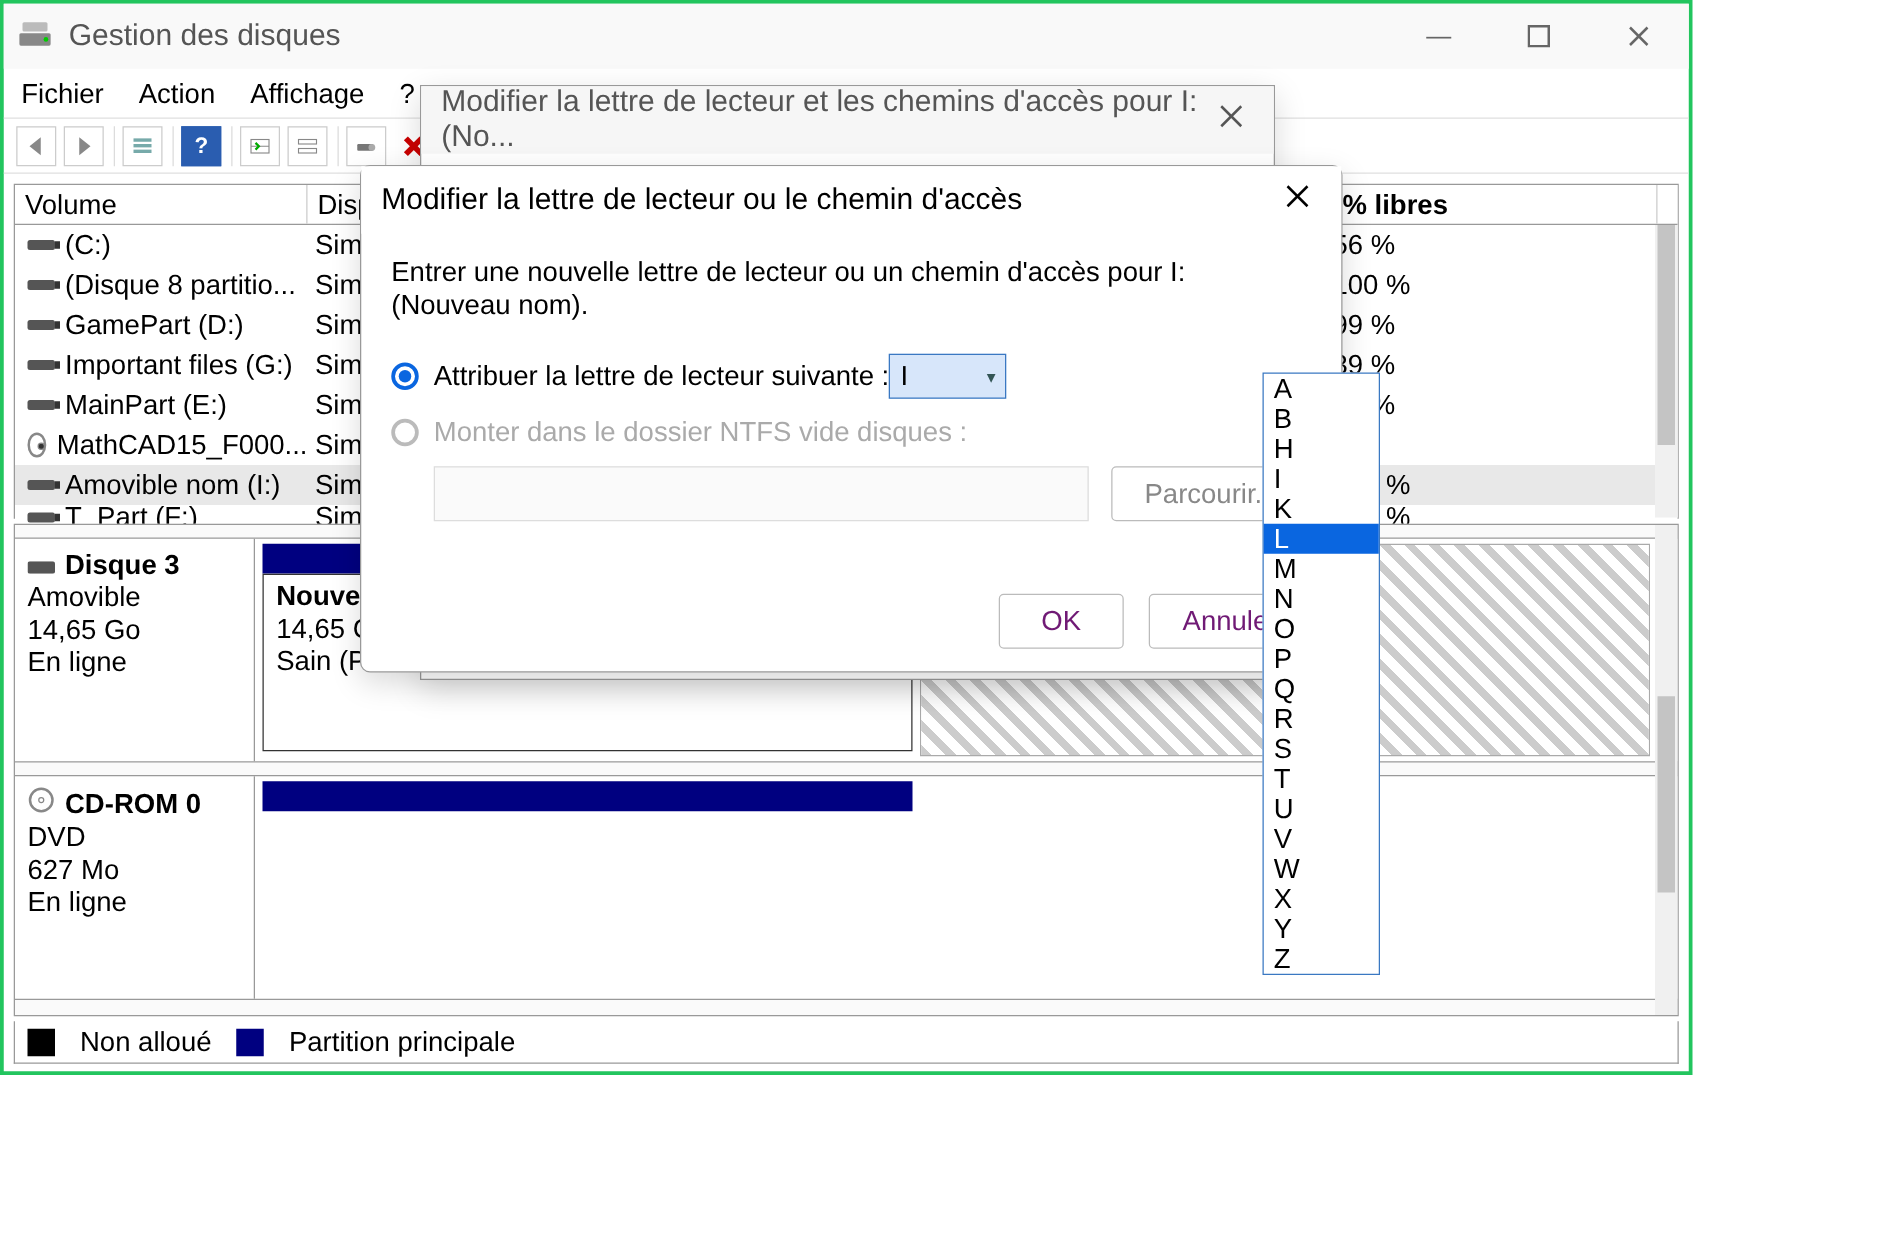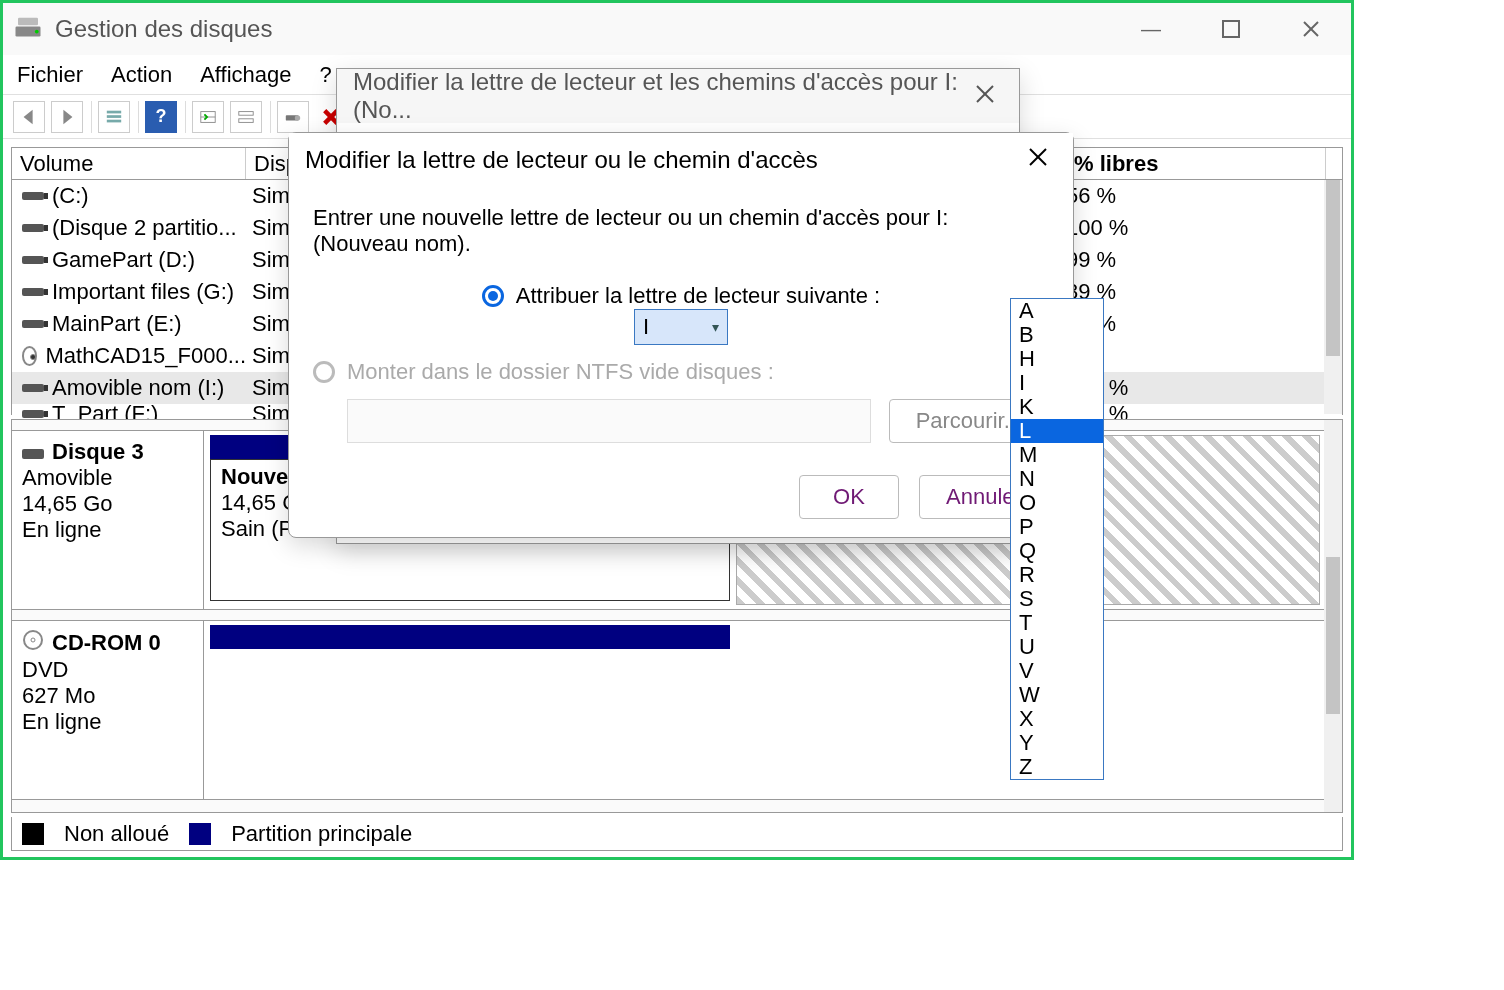--- a/index.html
+++ b/index.html
@@ -268,21 +268,21 @@
           <div class="td vol">
             <span class="vol-ico"></span>
             <span>(C:)</span>
           </div>
           <div class="td disp"><span>Simp...</span></div>
           <div class="td libre"><span>56 %</span></div>
         </div>
         <div class="trow">
           <div class="td vol">
             <span class="vol-ico"></span>
-            <span>(Disque 2 partitio...</span>
+            <span>(Disque 8 partitio...</span>
           </div>
           <div class="td disp"><span>Simp...</span></div>
           <div class="td libre"><span>100 %</span></div>
         </div>
         <div class="trow">
           <div class="td vol">
             <span class="vol-ico"></span>
             <span>GamePart (D:)</span>
           </div>
           <div class="td disp"><span>Simp...</span></div>
@@ -427,21 +427,21 @@
     <span class="dlg-close">
       <svg width="22" height="22">
           <line x1="3" y1="3" x2="19" y2="19" stroke="#000" stroke-width="2"></line>
           <line x1="19" y1="3" x2="3" y2="19" stroke="#000" stroke-width="2"></line>
         </svg>
     </span>
   </div>
   <div class="dlg-body">
     <div style="margin:6px 0 26px 0;">Entrer une nouvelle lettre de lecteur ou un chemin d'accès pour I: (Nouveau nom).</div>
 
-    <div style="display:flex;align-items:center;margin-bottom:14px;flex-direction:column;">
+    <div style="display:flex;align-items:center;margin-bottom:14px;">
       <label style="display:flex;align-items:center;">
         <span class="radio checked"></span>
         <span>Attribuer la lettre de lecteur suivante :</span>
       </label>
       <div class="combo" style="position:relative;">
         <span>I</span>
         <span class="chev">▾</span>
       </div>
     </div>
 

